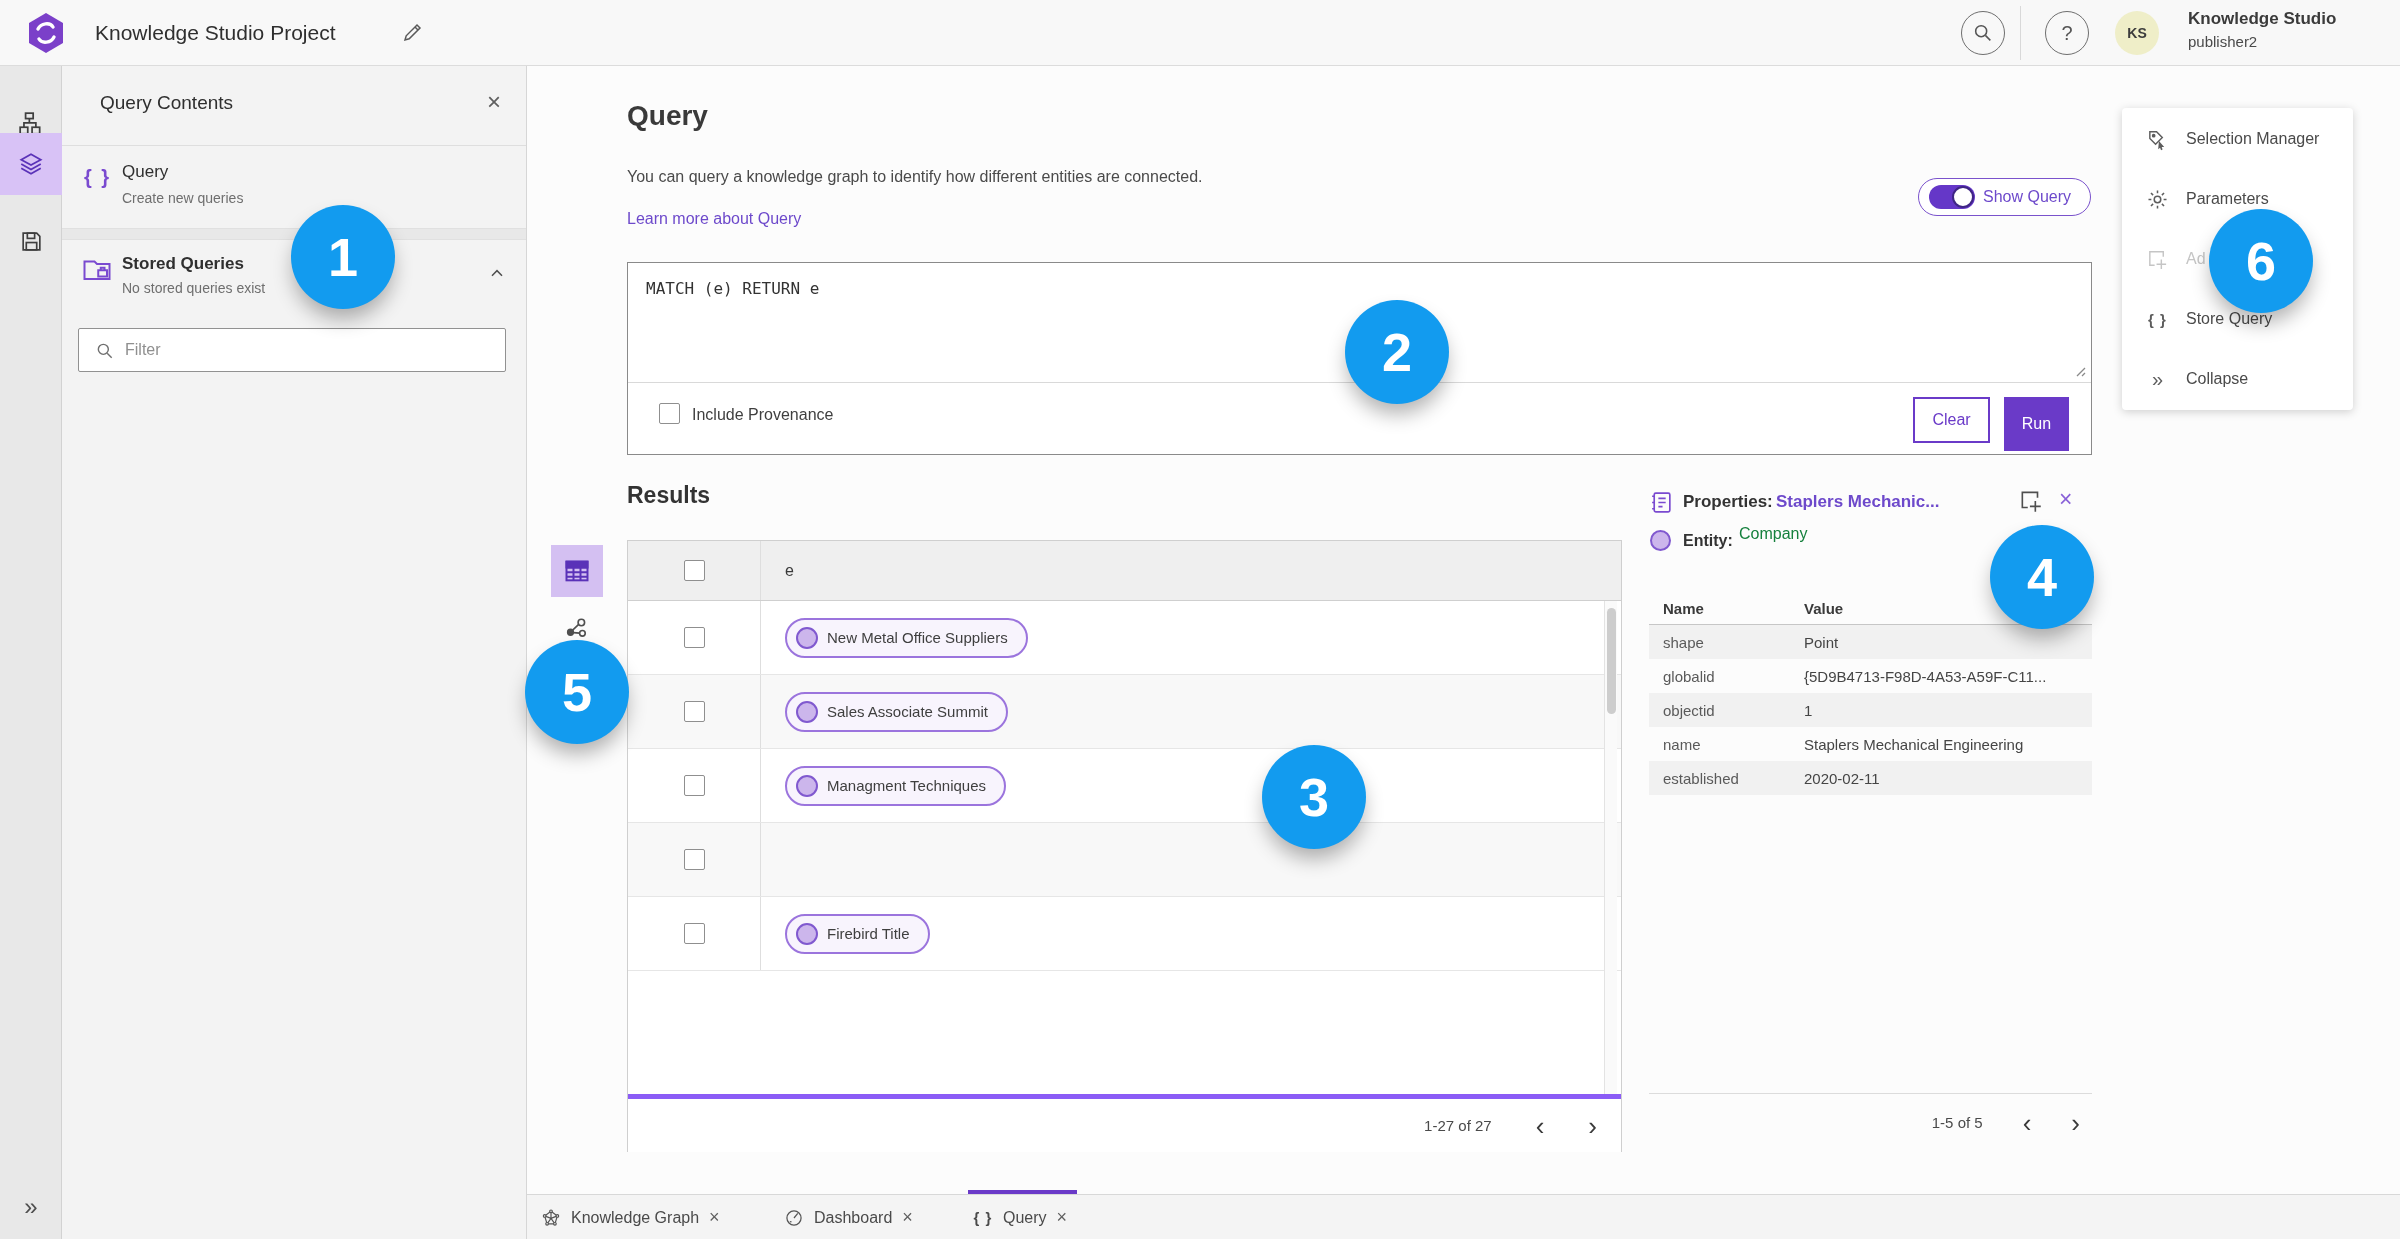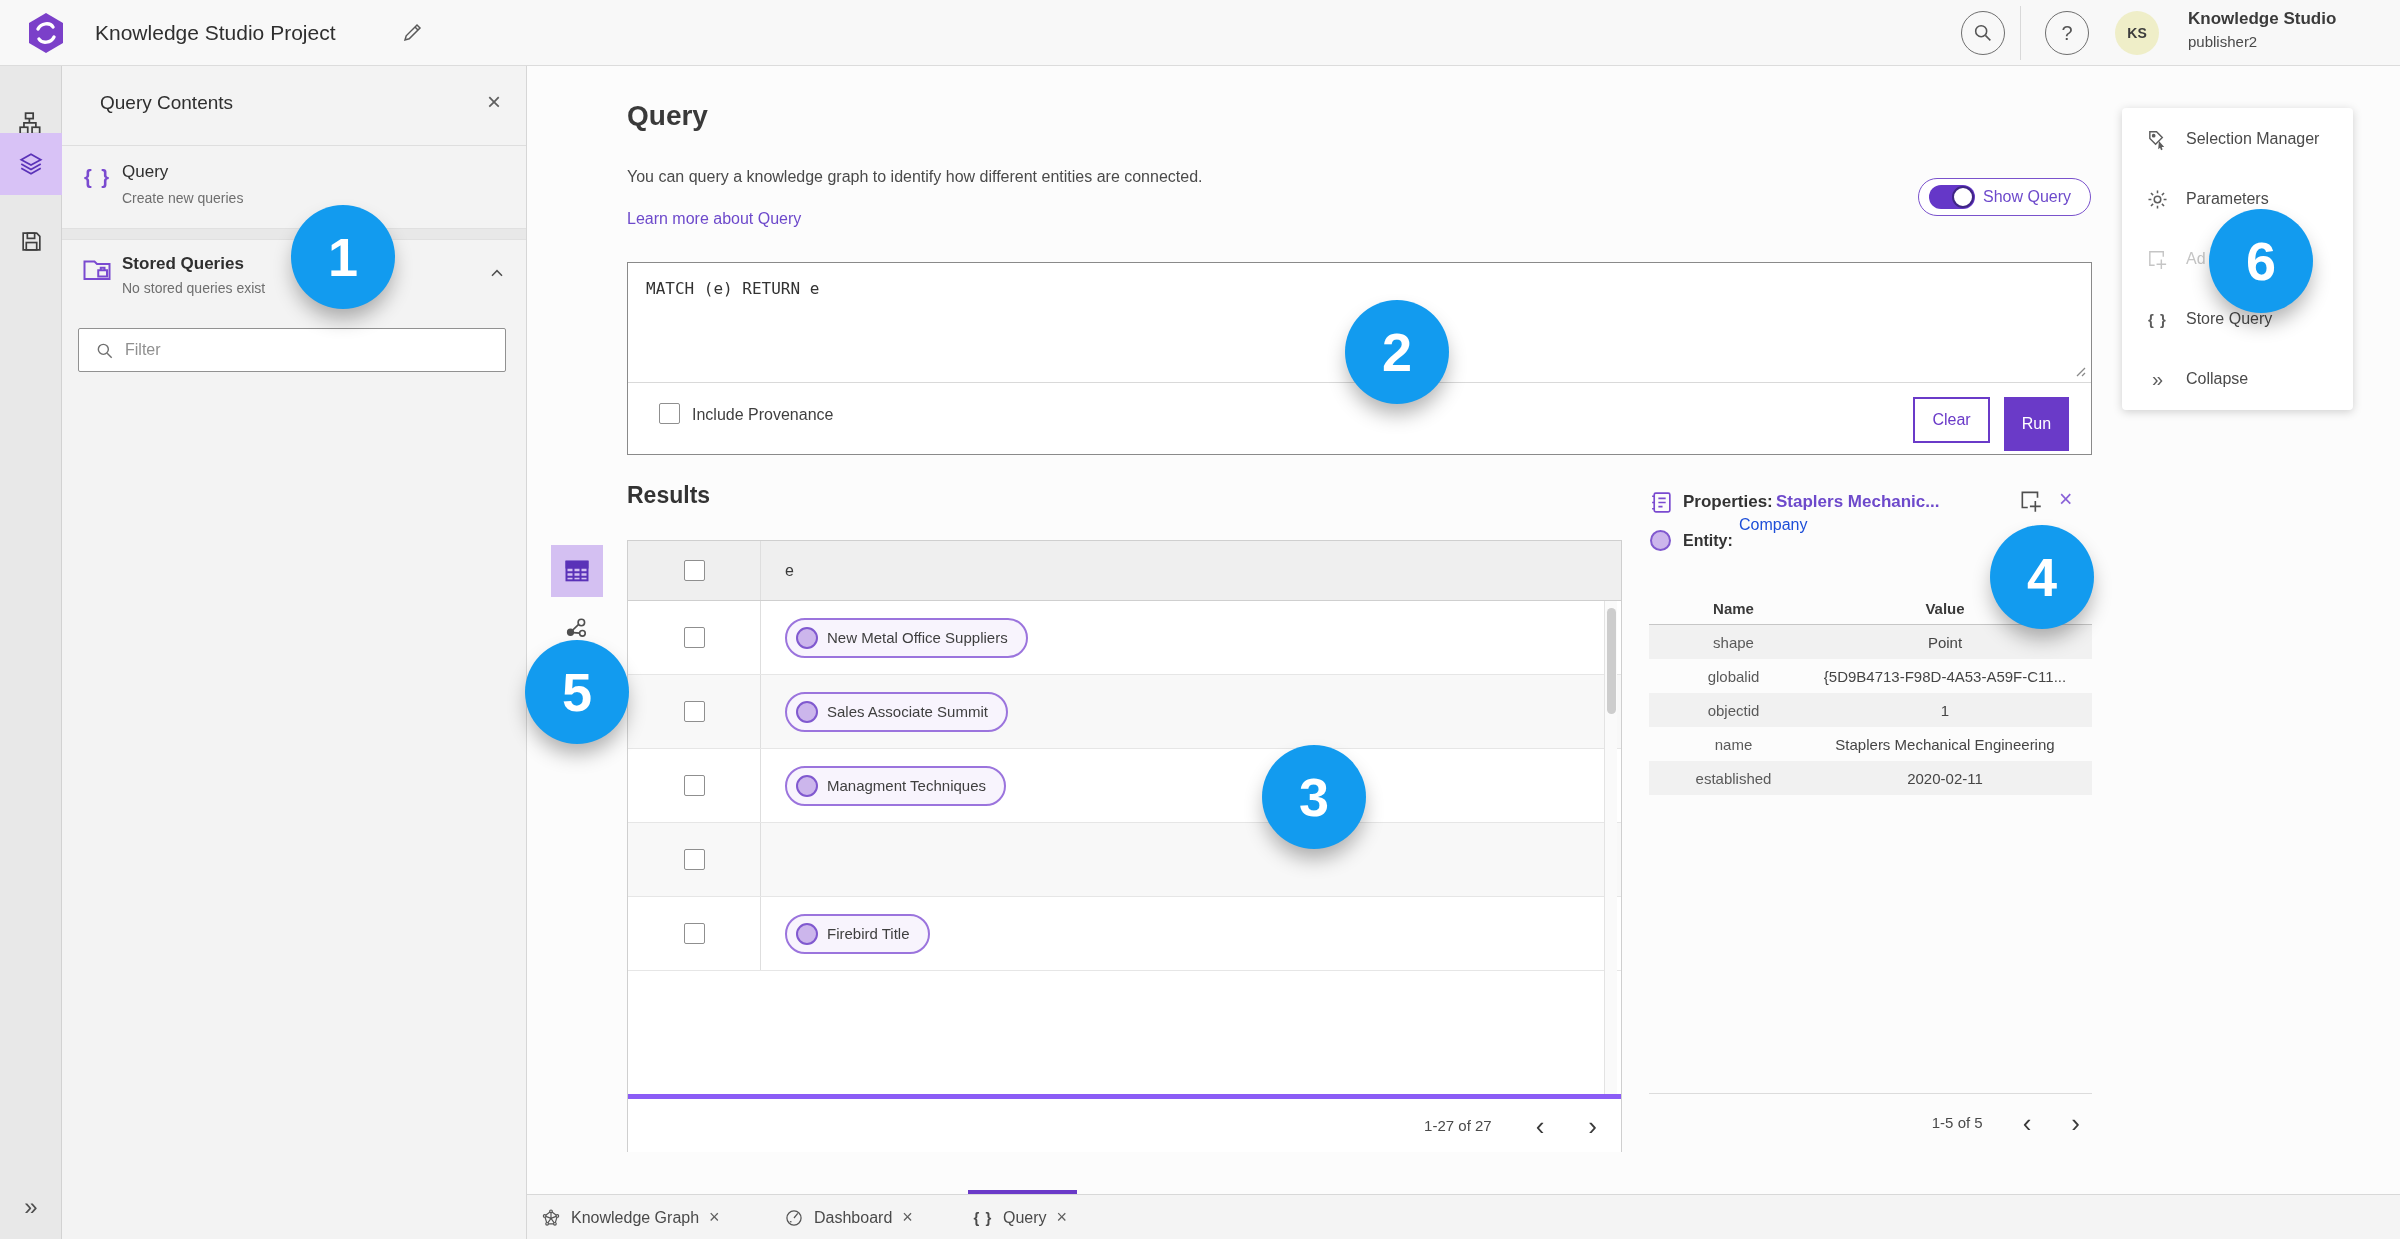--- a/index.html
+++ b/index.html
@@ -78,29 +78,29 @@
   .pill { display:inline-flex; align-items:center; gap:9px; height:40px; padding:0 18px 0 9px; border:2px solid #9b74dd; border-radius:20px; background:#f8f4fd; cursor:pointer; }
   .pill-dot { width:22px; height:22px; border-radius:50%; background:#ccb6ec; border:2px solid #8059cf; flex:none; }
   .pill-label { font-size:15px; color:#3f3f3f; white-space:nowrap; }
   .rt-scrollbar { position:absolute; left:976px; top:60px; width:13px; height:493px; background:#fafafa; border-left:1px solid #e3e3e3; }
   .rt-thumb { position:absolute; left:2px; top:7px; width:9px; height:106px; background:#cdcdcd; border-radius:5px; cursor:pointer; }
   .rt-pagination { position:absolute; left:0; top:553px; width:100%; height:58px; border-top:5px solid #8b5cf6; background:#fff; display:flex; align-items:center; justify-content:flex-end; gap:44px; padding-right:24px; }
   .pag-text { font-size:15px; color:#4a4a4a; }
   .pag-chevron { font-size:26px; color:#3a3a3a; line-height:1; cursor:pointer; font-weight:400; }
 
   
-  .props { position:absolute; left:1649px; top:488px; width:443px; height:664px;text-align:center; }
+  .props { position:absolute; left:1649px; top:488px; width:443px; height:664px; }
   .props-doc-icon { position:absolute; left:0; top:2px; width:25px; height:25px; color:#7a4ad0; }
   .props-label { position:absolute; left:34px; top:4px; font-size:17px; font-weight:700; color:#333; }
   .props-entity-link { position:absolute; left:127px; top:4px; font-size:17px; font-weight:700; color:#6d49cb; cursor:pointer; }
   .props-addwin { position:absolute; left:369px; top:0; width:26px; height:26px; color:#4f4f4f; cursor:pointer; }
   .props-close { position:absolute; left:410px; top:-2px; font-size:23px; color:#8a62d8; cursor:pointer; }
   .entity-dot { position:absolute; left:1px; top:42px; width:21px; height:21px; border-radius:50%; background:#ccb6ec; border:2px solid #8059cf; }
   .entity-label { position:absolute; left:34px; top:44px; font-size:16px; font-weight:700; color:#333; }
-  .entity-type { position:absolute; left:90px; top:28px; font-size:16px; color:#1d4ed8; }
+  .entity-type { position:absolute; left:90px; top:37px; font-size:16px; color:#15803d; }
   .props-table { position:absolute; left:0; top:104px; width:100%; }
   .props-thead { display:flex; height:33px; align-items:center; font-size:15px; font-weight:700; color:#3a3a3a; border-bottom:1px solid #c6c6c6; }
   .pcol-name { width:155px; padding-left:14px; flex:none; }
   .pcol-value { flex:1; padding-right:6px; white-space:nowrap; overflow:hidden; text-overflow:ellipsis; }
   .props-row { display:flex; height:34px; align-items:center; font-size:15px; }
   .props-row:nth-child(even) { background:#f1f1f1; }
   .props-row .pcol-name { color:#5a5a5a; }
   .props-row .pcol-value { color:#454545; }
   .props-pagination { position:absolute; left:0; top:605px; width:100%; height:58px; border-top:1px solid #dcdcdc; display:flex; align-items:center; justify-content:flex-end; gap:40px; padding-right:12px; }
 

